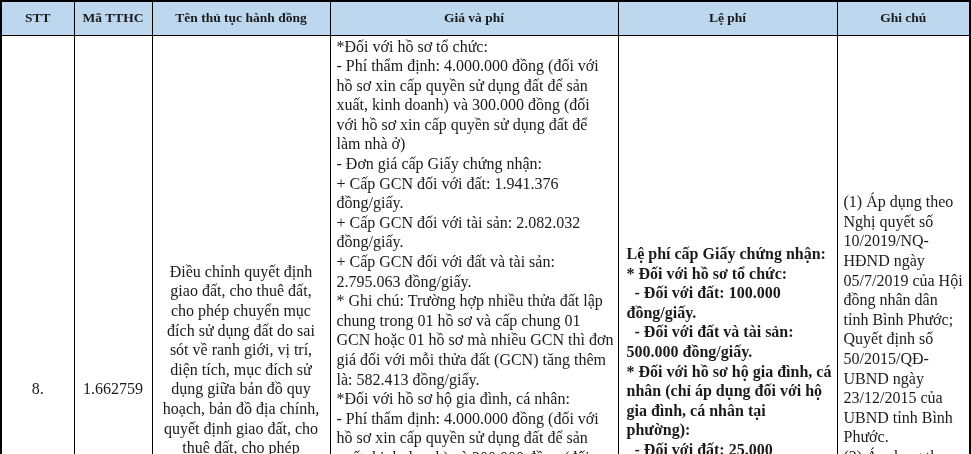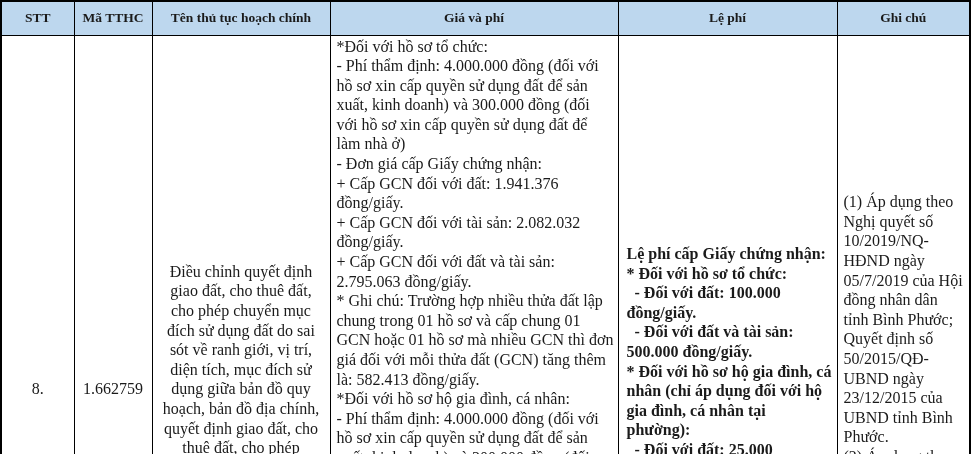--- a/index.html
+++ b/index.html
@@ -84,21 +84,21 @@
     <col class="c-ma">
     <col class="c-ten">
     <col class="c-gia">
     <col class="c-le">
     <col class="c-ghi">
   </colgroup>
   <thead>
     <tr>
       <th>STT</th>
       <th class="hdr-ma">Mã TTHC</th>
-      <th>Tên thủ tục hoạch chính</th>
+      <th>Tên thủ tục hành đồng</th>
       <th>Giá và phí</th>
       <th>Lệ phí</th>
       <th>Ghi chú</th>
     </tr>
   </thead>
   <tbody>
     <tr>
       <td class="cell-center">8.</td>
       <td class="cell-center">1.662759</td>
       <td class="cell-text">Điều chỉnh quyết định giao đất, cho thuê đất, cho phép chuyển mục đích sử dụng đất do sai sót về ranh giới, vị trí, diện tích, mục đích sử dụng giữa bản đồ quy hoạch, bản đồ địa chính, quyết định giao đất, cho thuê đất, cho phép chuyển mục đích sử dụng đất và số liệu bàn giao đất trên thực địa</td>

